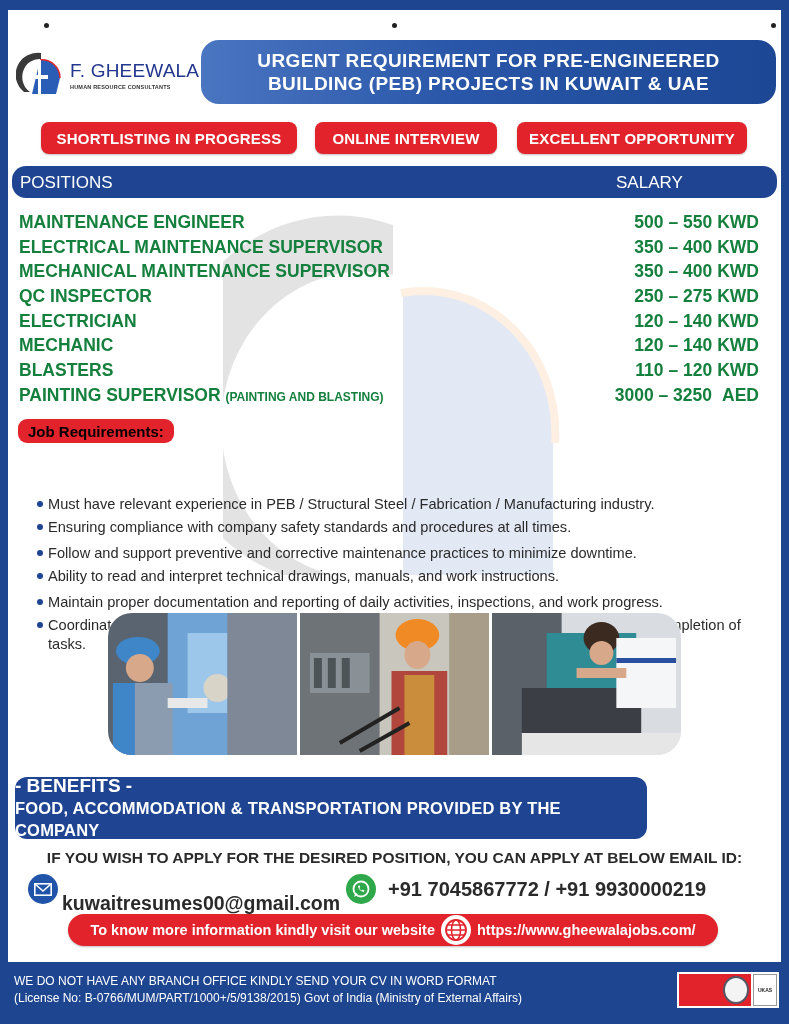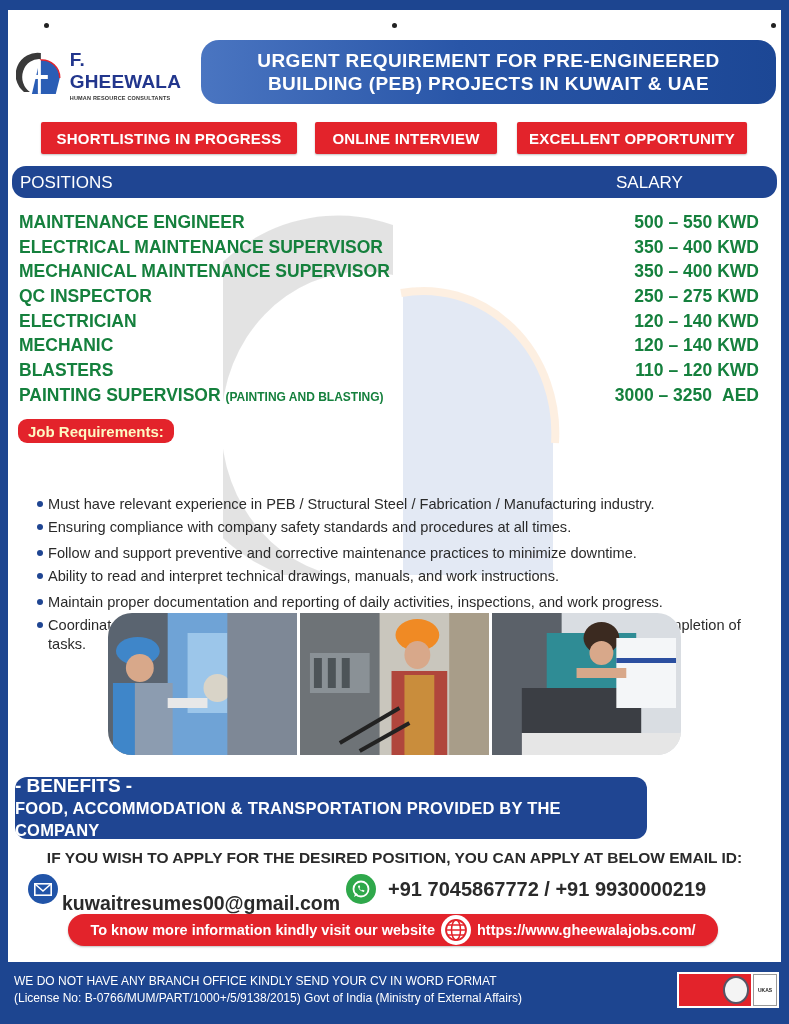--- a/index.html
+++ b/index.html
@@ -10,43 +10,43 @@
 
   .dot { position: absolute; width: 5px; height: 5px; border-radius: 50%; background: #222; }
 
   
   .watermark { position: absolute; left: 215px; top: 205px; width: 340px; height: 380px; opacity: 0.13; pointer-events: none; }
 
   
   .logo { position: absolute; left: 8px; top: 35px; width: 185px; height: 60px; display: flex; align-items: center; }
   .logo-mark { width: 50px; height: 50px; position: relative; }
   .logo-text { margin-left: 4px; display: flex; flex-direction: column; }
-  .logo-name { font-weight: 700; font-size: 19px; color: #22368d; letter-spacing: 0.2px; }
+  .logo-name { font-weight: 400; font-size: 19px; color: #22368d; letter-spacing: 0.2px; }
   .logo-sub { font-size: 5.5px; font-weight: 700; color: #333; margin-top: 2px; letter-spacing: 0.2px; }
 
   .title-box { position: absolute; left: 193px; top: 30px; width: 575px; height: 64px; border-radius: 18px;
     background: linear-gradient(90deg, #4a75c1 0%, #2956a8 45%, #1c4795 100%);
     display: flex; flex-direction: column; align-items: center; justify-content: center; color: #fff; font-weight: 700; font-size: 19px; line-height: 23px; letter-spacing: 0.4px; }
 
   .pills { position: absolute; top: 112px; left: 0; width: 100%; }
-  .pill { position: absolute; height: 32px; border-radius: 2px; background: #e3232b; color: #fff; font-weight: 700; font-size: 15px;
+  .pill { position: absolute; height: 32px; border-radius: 8px; background: #e3232b; color: #fff; font-weight: 700; font-size: 15px;
     display: flex; align-items: center; justify-content: center; letter-spacing: 0.2px; box-shadow: 0 1px 2px rgba(0,0,0,0.25); }
 
   .pos-header { position: absolute; left: 4px; top: 156px; width: 765px; height: 32px; border-radius: 14px; background: #1f4592;
     color: #fff; font-weight: 400; font-size: 17px; }
   .pos-header .h-pos { position: absolute; left: 8px; top: 7px; }
   .pos-header .h-sal { position: absolute; left: 604px; top: 7px; }
 
   .positions { position: absolute; left: 11px; top: 200px; width: 740px; }
   .pos-row { height: 24.7px; display: flex; align-items: center; justify-content: space-between; font-weight: 700; font-size: 17.5px; color: #15803d; }
   .pos-name .note { font-size: 12px; }
   .pos-sal { display: flex; align-items: baseline; }
   .pos-sal .cur { margin-left: 5px; }
 
-  .req-label { position: absolute; left: 10px; top: 409px; height: 24px; padding: 0 10px; border-radius: 9px; background: #e3232b; color: #fef9c3;
+  .req-label { position: absolute; left: 10px; top: 409px; height: 24px; padding: 0 10px; border-radius: 9px; background: #e3232b; color: #000000;
     font-weight: 700; font-size: 15px; display: flex; align-items: center; }
 
   .reqs { position: absolute; left: 28px; top: 441px; width: 755px; margin-top: 44px; }
   .req { position: relative; padding-left: 12px; font-size: 14.6px; color: #2a2a2a; line-height: 19px; margin-bottom: 4px; }
   .req::before { content: ""; position: absolute; left: 1px; top: 6px; width: 6px; height: 6px; border-radius: 50%; background: #1f4592; }
 
   .photos { position: absolute; left: 100px; top: 603px; width: 573px; height: 142px; border-radius: 24px; overflow: hidden; display: flex; gap: 3px; background: #fff; }
   .photo { flex: 1; position: relative; overflow: hidden; }
 
   .benefits { position: absolute; left: 7px; top: 767px; width: 632px; height: 62px; border-radius: 12px; background: #1f4592; color: #fff;

